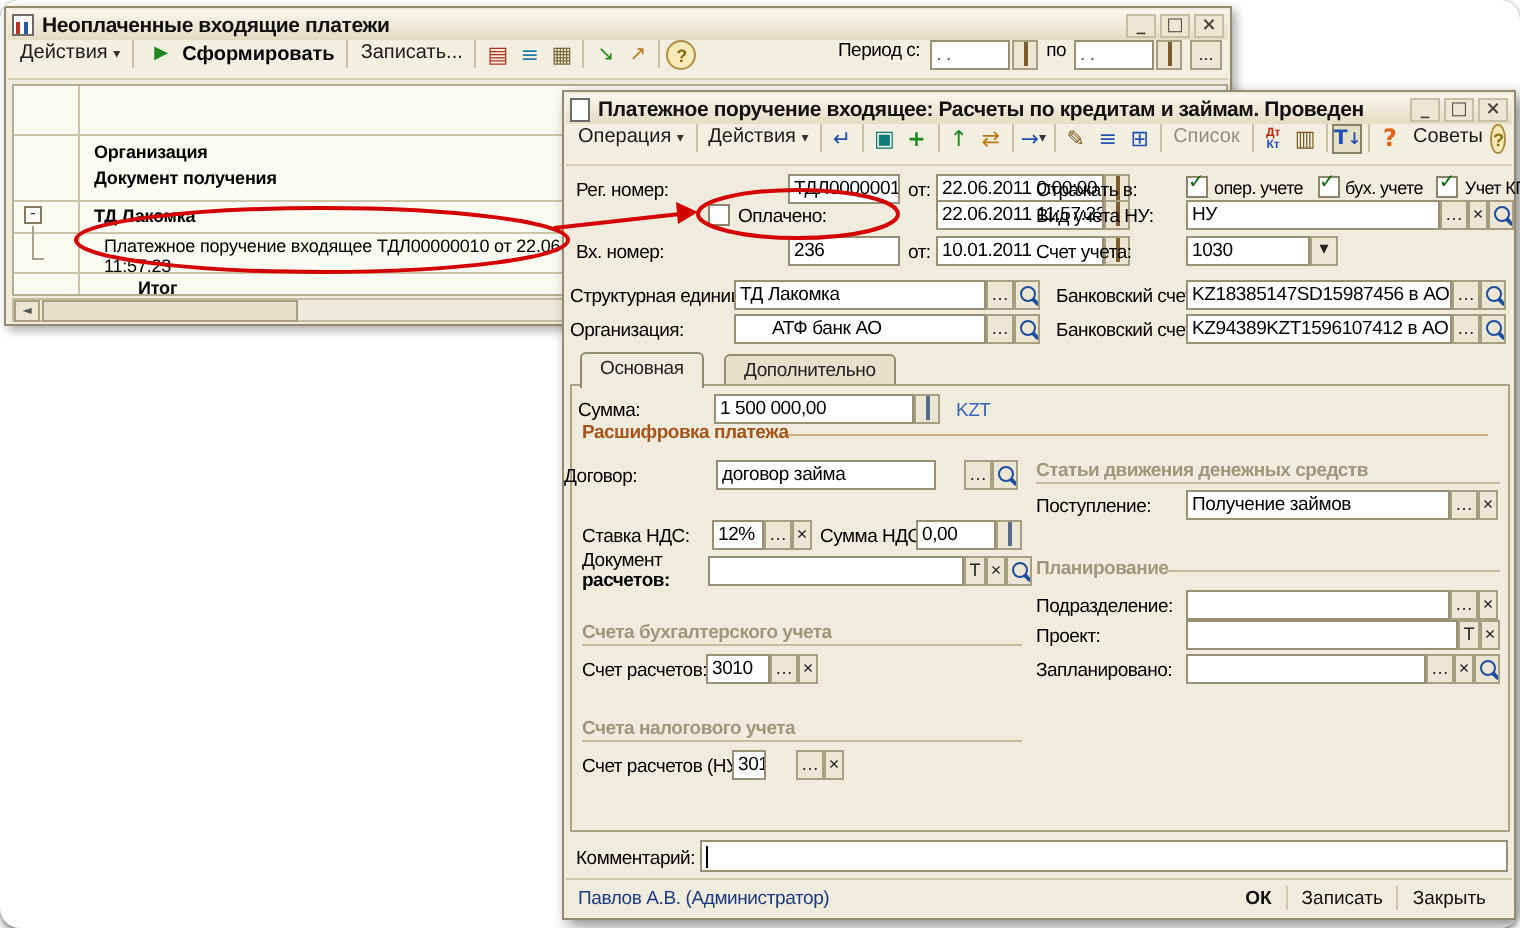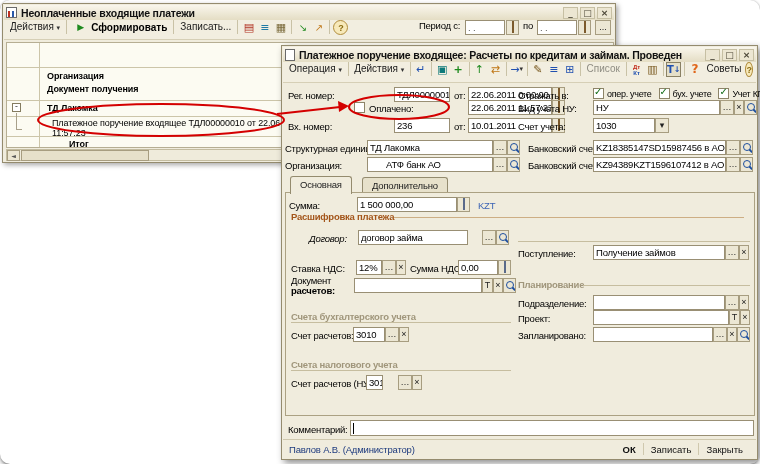--- a/index.html
+++ b/index.html
@@ -255,25 +255,26 @@
     <div class="panel" style="left:3px;top:146px;width:470px;height:224px;"></div>
 
     <span class="lbl" style="left:7px;top:154px;">Сумма:</span>
     <span class="inp ra" style="left:75px;top:151px;width:100px;">1 500 000,00</span>
     <span class="sbtn" style="left:175px;top:151px;width:13px;"><span class="clcg"></span></span>
     <span class="lbl kzt" style="left:196px;top:154px;">KZT</span>
 
     <span class="sec sec-main" style="left:9px;top:165px;">Расшифровка платежа</span>
     <div class="hr" style="left:112px;top:171px;width:350px;background:#cdae84;"></div>
 
-    <span class="lbl" style="left:27px;top:187px;font-style:italic;">Договор:</span>
+    <span class="lbl" style="left:0;top:187px;">Договор:</span>
     <span class="inp" style="left:76px;top:184px;width:110px;">договор займа</span>
     <span class="sbtn" style="left:200px;top:184px;width:14px;">…</span>
     <span class="sbtn" style="left:214px;top:184px;width:13px;"><span class="magg"></span></span>
 
+    <span class="sec sec-sub" style="left:236px;top:184px;">Статьи движения денежных средств</span>
     <div class="hr" style="left:236px;top:195px;width:232px;"></div>
     <span class="lbl" style="left:236px;top:202px;">Поступление:</span>
     <span class="inp" style="left:311px;top:199px;width:132px;">Получение займов</span>
     <span class="sbtn" style="left:443px;top:199px;width:14px;">…</span>
     <span class="sbtn" style="left:457px;top:199px;width:10px;">×</span>
 
     <span class="lbl" style="left:9px;top:217px;">Ставка НДС:</span>
     <span class="inp" style="left:74px;top:214px;width:26px;">12%</span>
     <span class="sbtn" style="left:100px;top:214px;width:14px;">…</span>
     <span class="sbtn" style="left:114px;top:214px;width:10px;">×</span>

